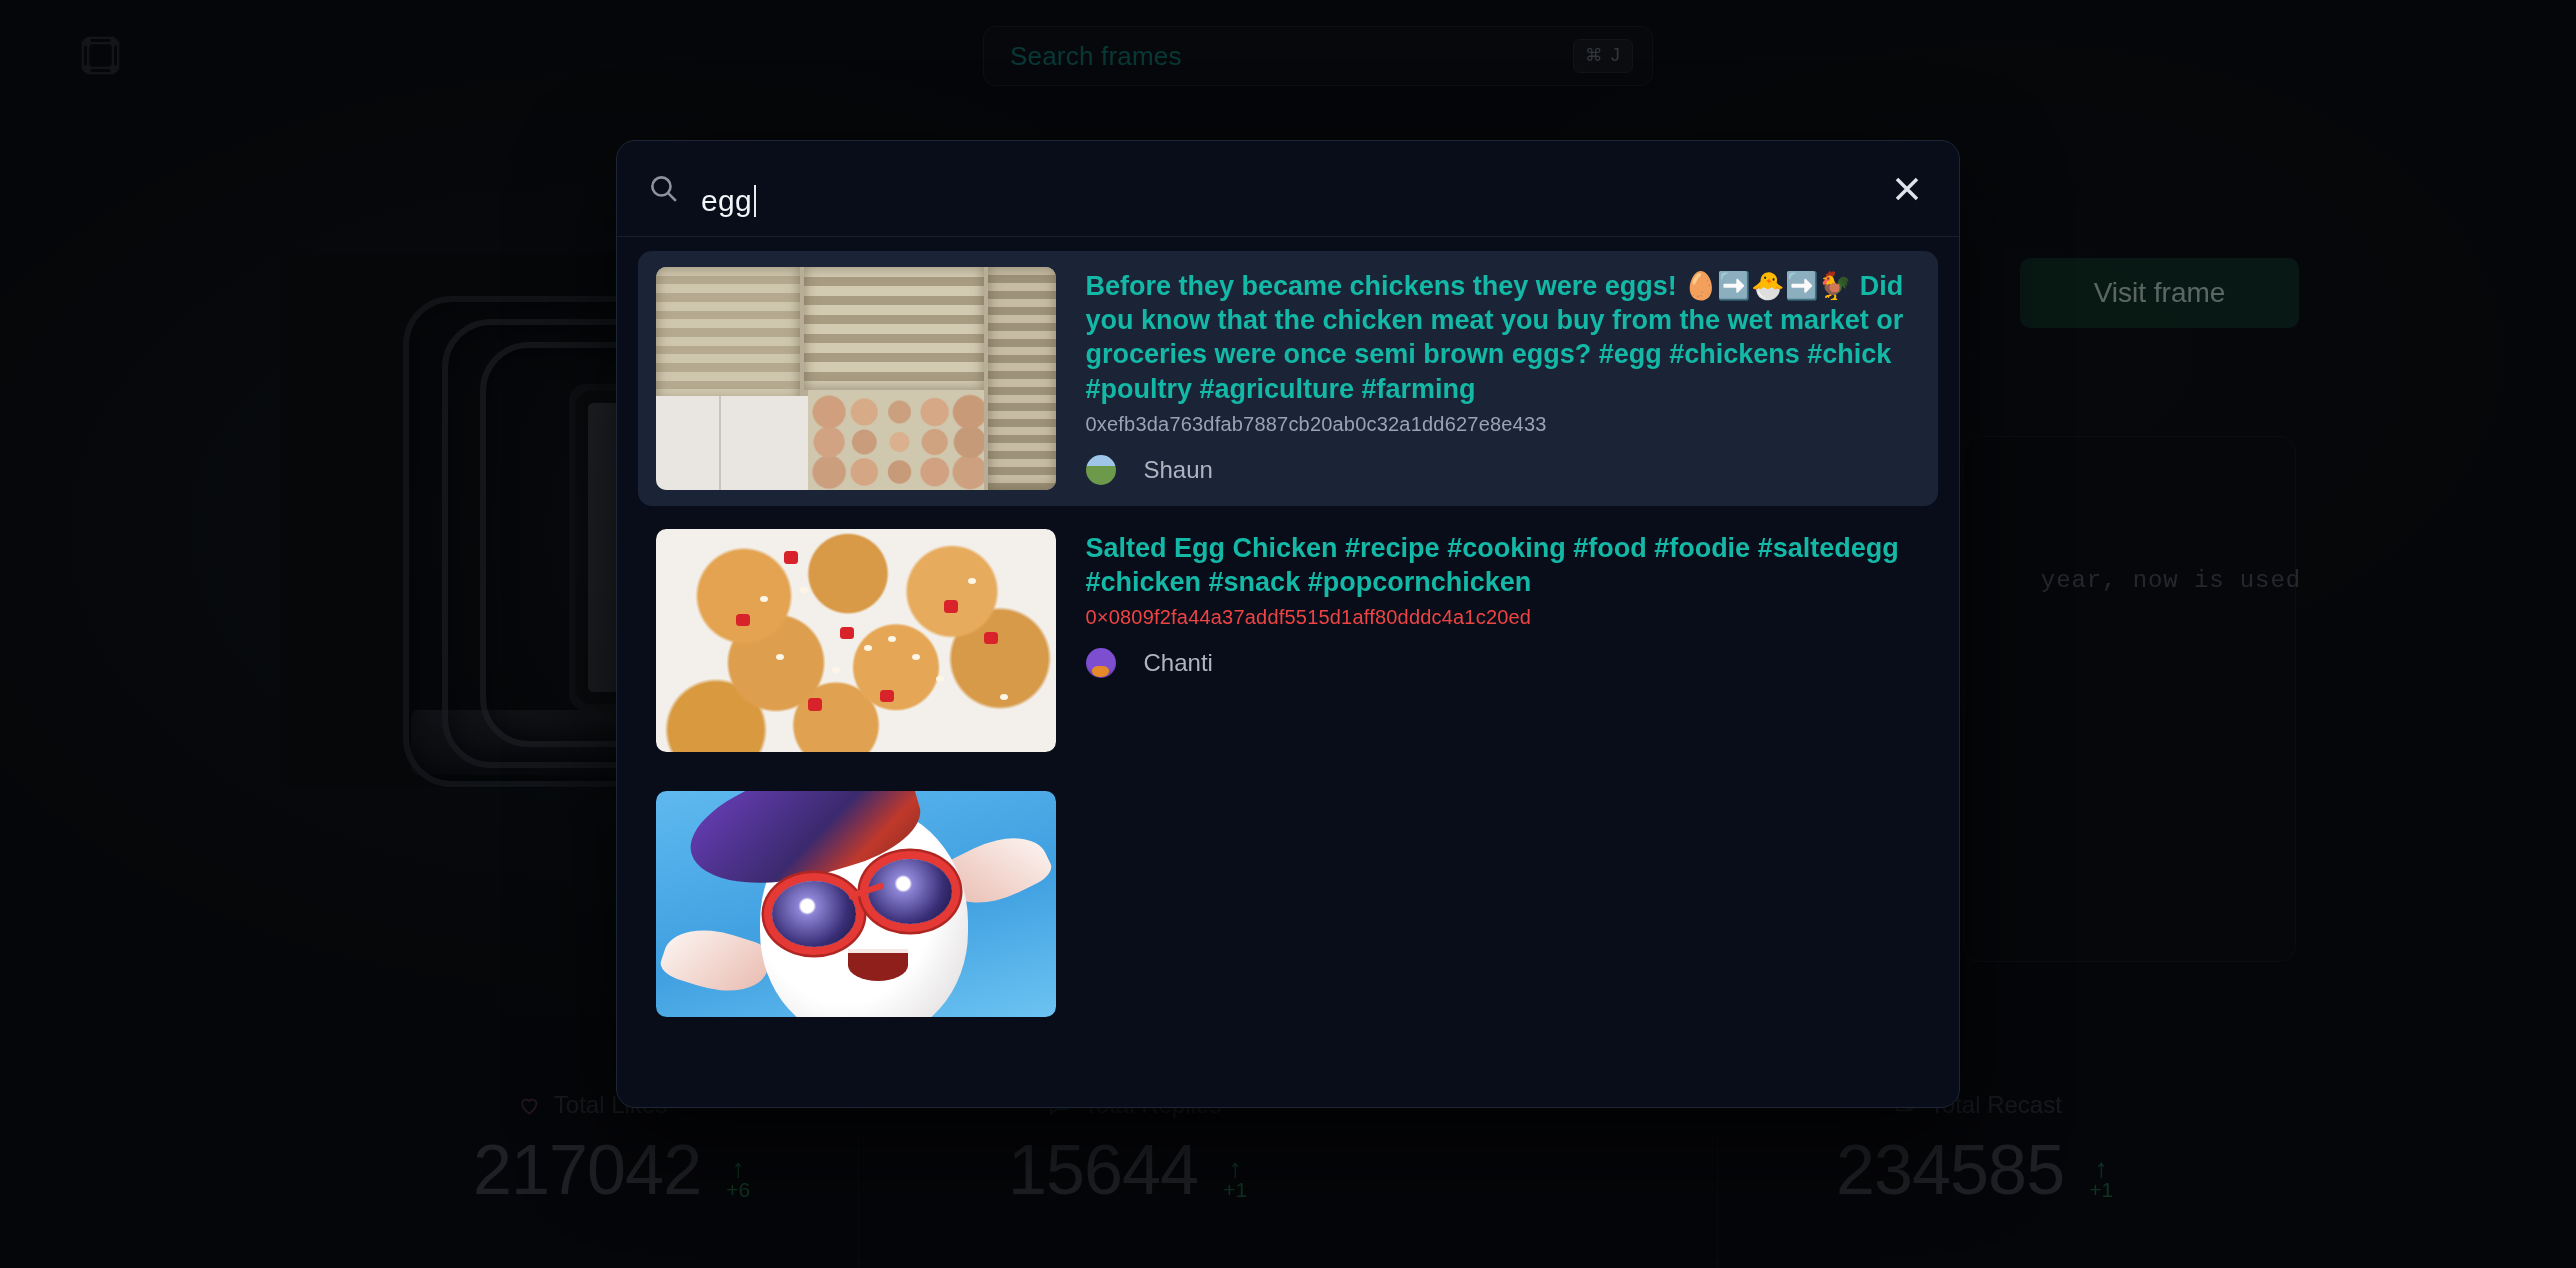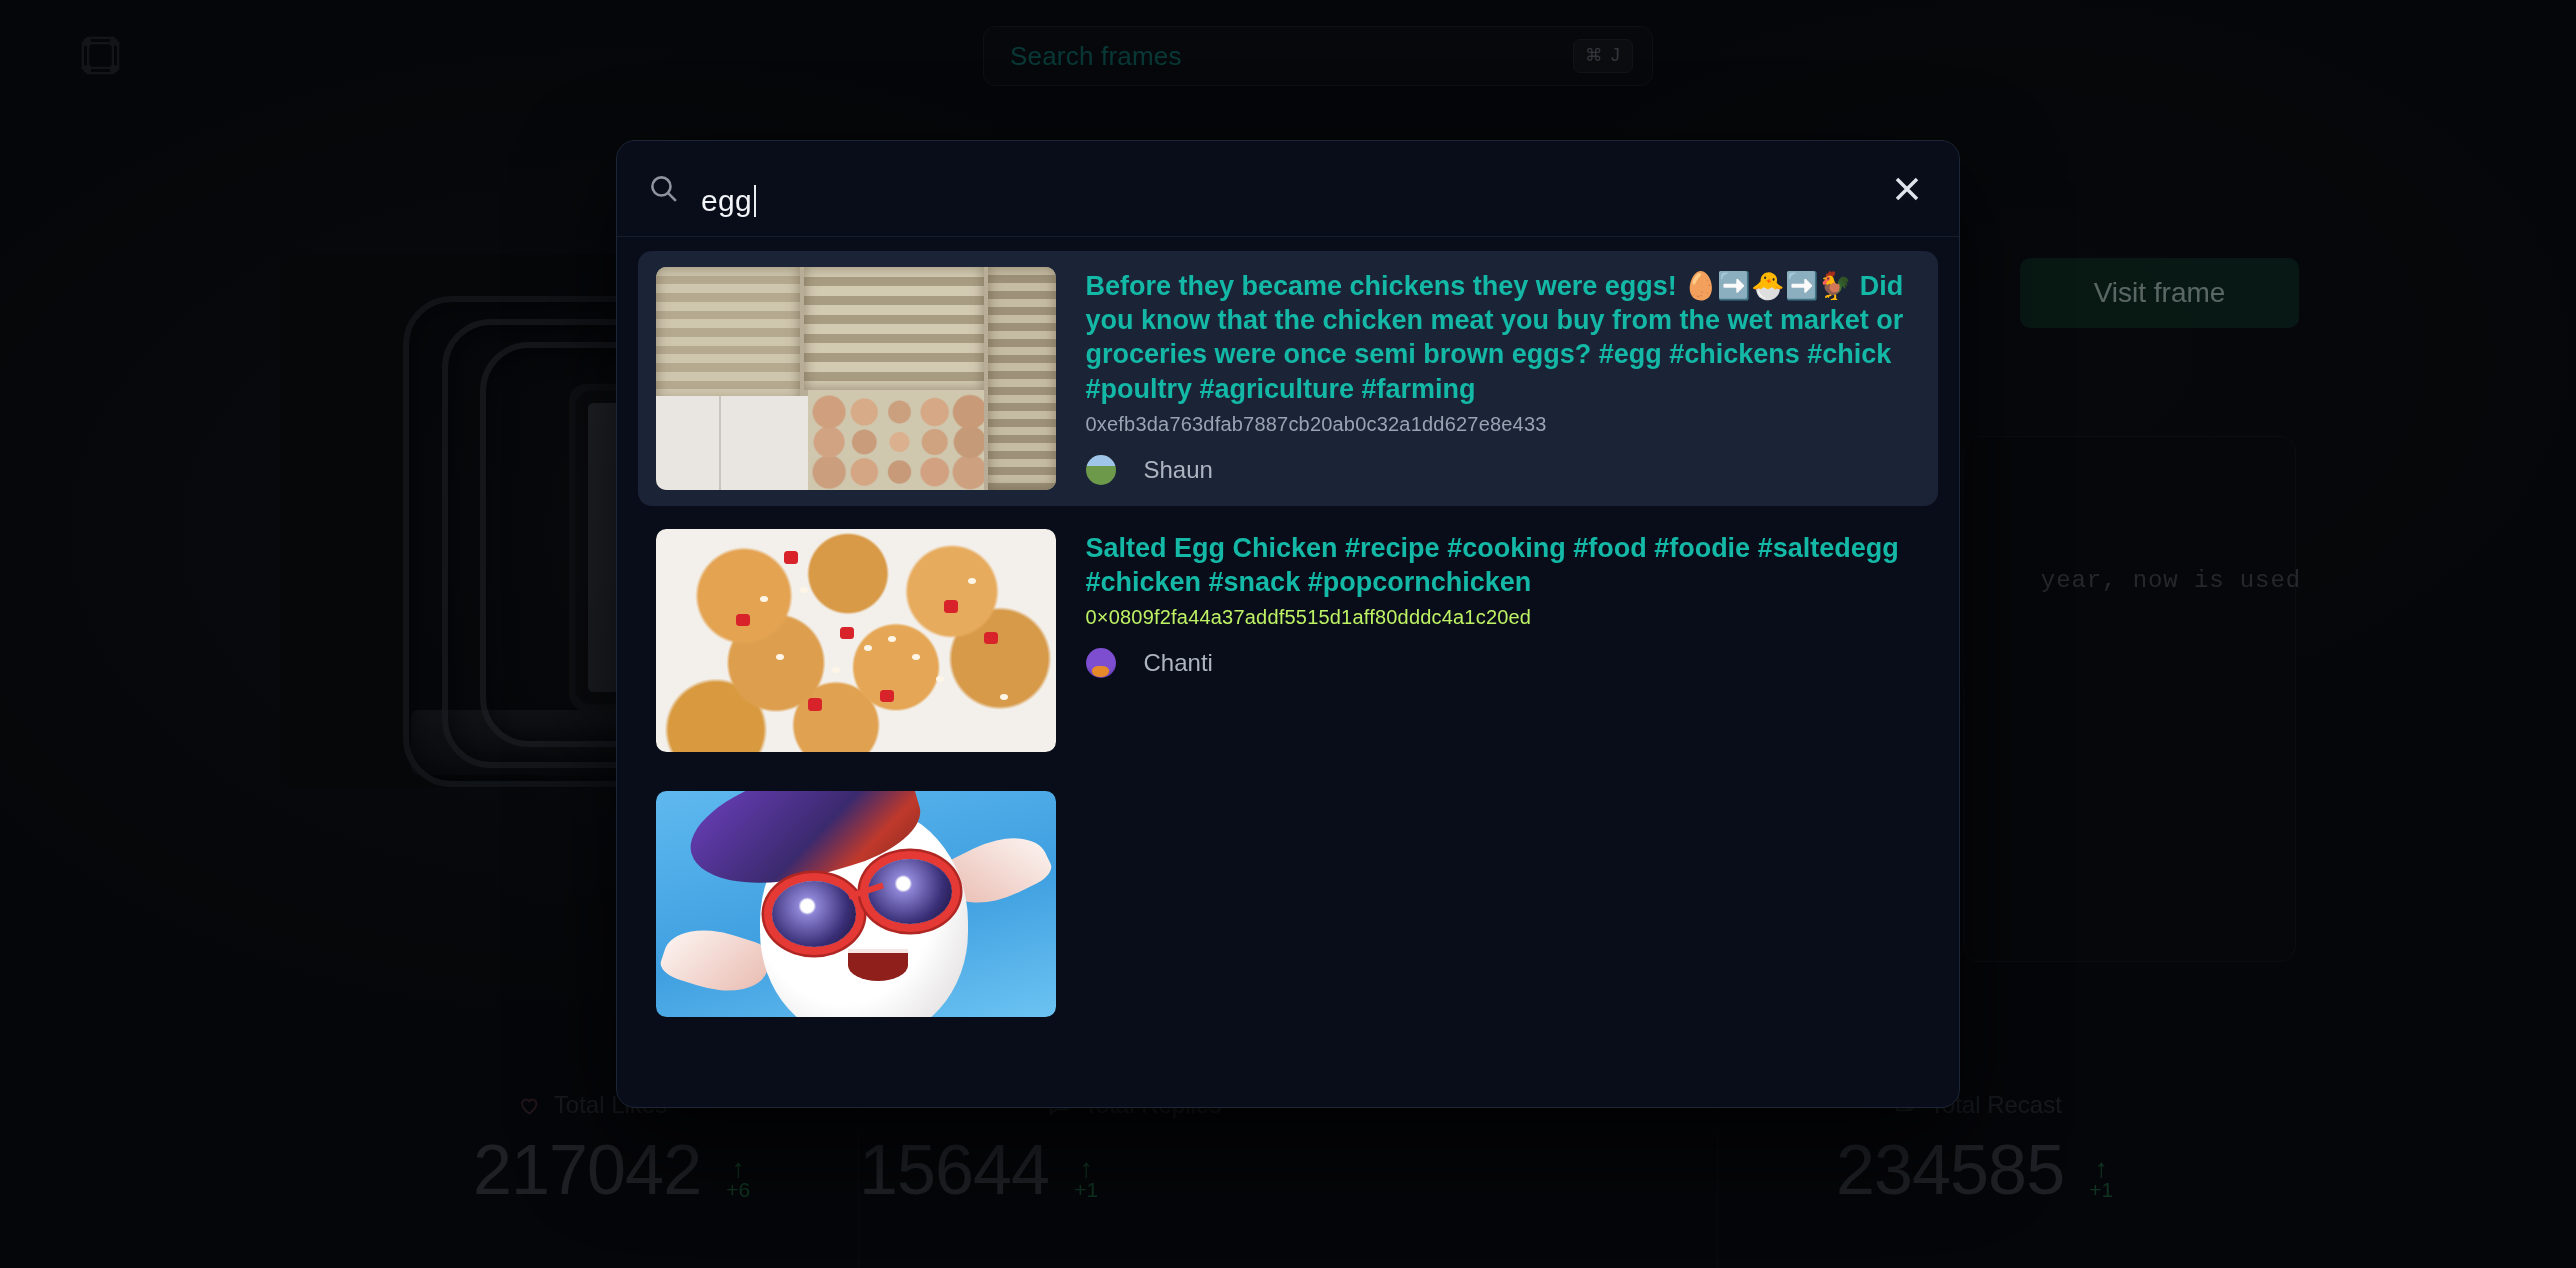--- a/index.html
+++ b/index.html
@@ -98,21 +98,21 @@
   .stat-head {
     display:flex; align-items:center; gap:12.3px;
     margin-left:517px; color:#2f3238; font-size:24px;
   }
   .stat-cell.mid .stat-head { margin-left:188px; }
   .stat-cell.right .stat-head { margin-left:175px; }
   .stat-icon { width:24.5px; height:24.5px; display:inline-block; }
   .stat-body { display:flex; align-items:flex-end; gap:25px; margin-top:16px; }
   .stat-value { font-size:70px; color:#3e4248; line-height:1; letter-spacing:-0.9px; }
   .stat-cell.likes .stat-body { margin-left:473px; }
-  .stat-cell.mid .stat-body { }
+  .stat-cell.mid .stat-body { margin-left:149px; }
   .stat-cell.right .stat-body { margin-left:118px; }
   .stat-delta {
     display:flex; flex-direction:column; align-items:center;
     color:#1f6b3e; font-size:21px; line-height:1; padding-bottom:5.3px;
   }
   .stat-delta .arrow { font-size:26px; line-height:.8; }
 
   
   #modal-overlay {
     position:absolute; inset:0; background:rgba(3,5,9,.55);
@@ -249,21 +249,21 @@
     position:absolute; left:48%; top:70%; width:15%; height:14%;
     background:#8e1f1b; border-radius:0 0 50% 50%; border-top:4.4px solid #f5e7e4;
   }
 
   .result-body { flex:1; min-width:0; padding-top:1.8px; }
   .result-title {
     color:#14b8a6; font-size:27px; font-weight:bold; line-height:1.27;
     word-wrap:break-word;
   }
   .result-hash {
-    color:#bef264; font-size:20px; margin-top:7px; letter-spacing:0.2px;
+    color:#ef4444; font-size:20px; margin-top:7px; letter-spacing:0.2px;
   }
   .result-author {
     display:flex; align-items:center; gap:28px; margin-top:19px;
   }
   .avatar { width:30px; height:30px; border-radius:50%; flex:0 0 30px; overflow:hidden; }
   .avatar.shaun { background:linear-gradient(180deg,#9fc5e8 0 38%,#6d9a4a 38% 100%); }
   .avatar.chanti { background:radial-gradient(circle at 50% 35%, #7d4fd0 0 58%, #4a2a8c 100%); position:relative; }
   .avatar.chanti:after{content:"";position:absolute;left:22%;bottom:4%;width:56%;height:36%;background:#e6892a;border-radius:40% 40% 50% 50%;}
   .avatar.tailtop { background:radial-gradient(circle at 50% 40%, #f3a6bf 0 45%, #d9534f 62%, #e8b33c 100%); }
   .author-name { color:#aeb5c1; font-size:24px; }

